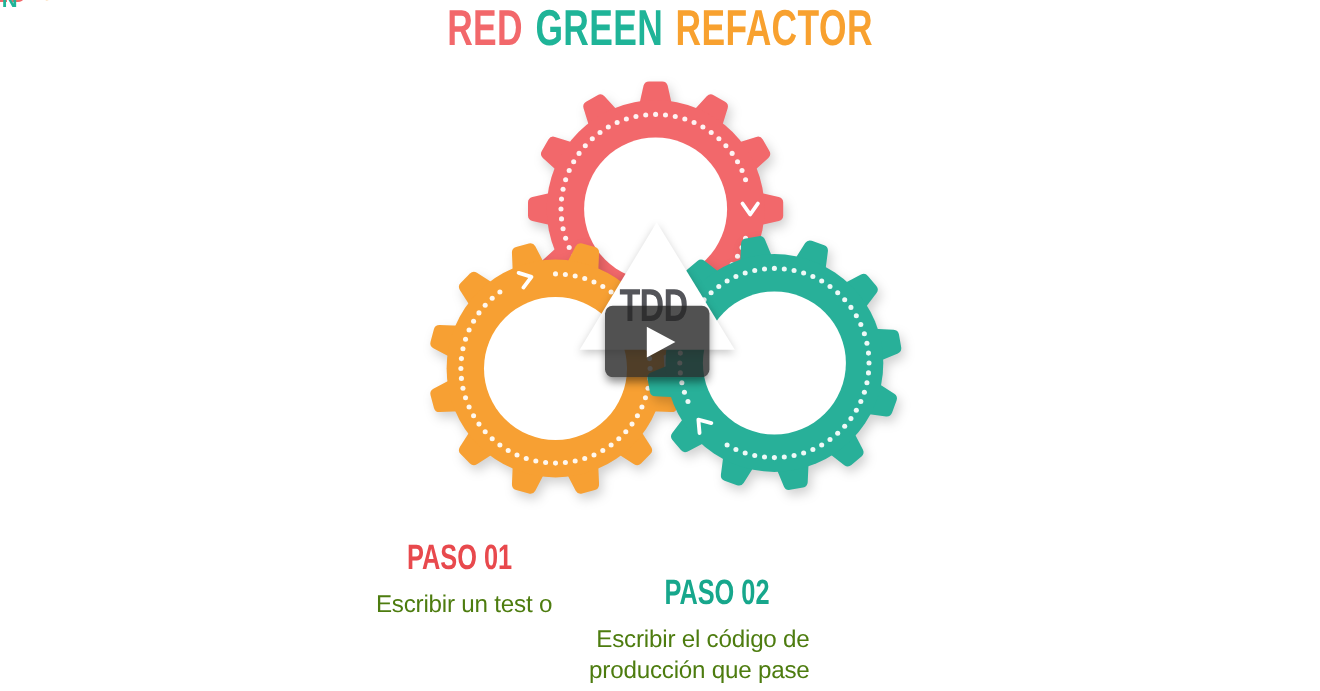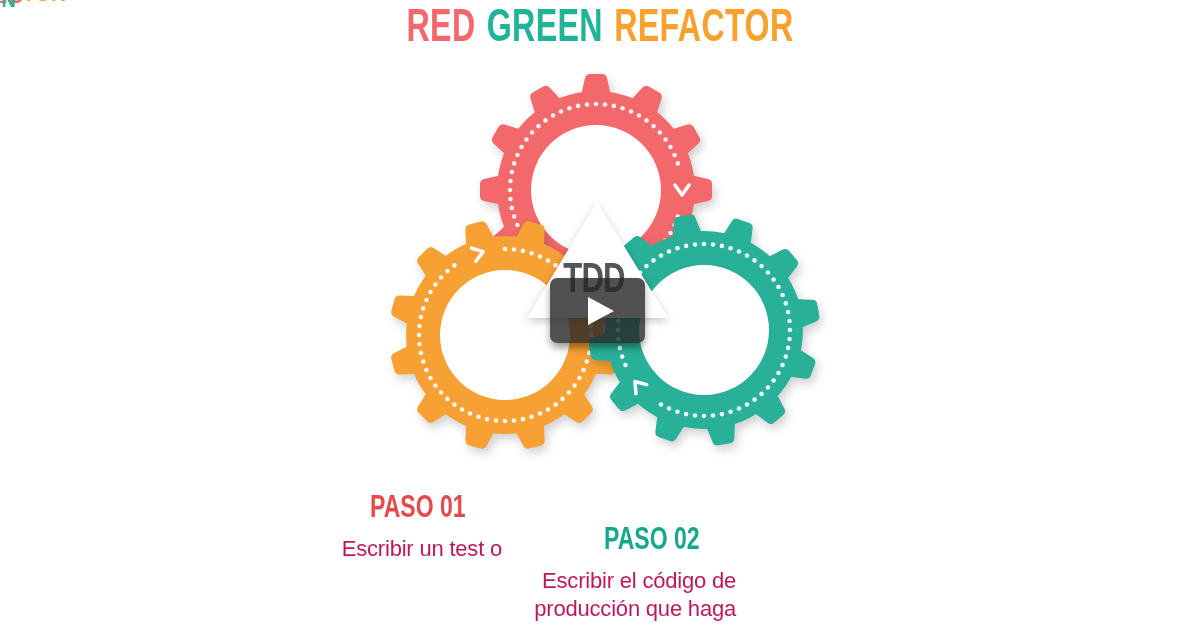--- a/index.html
+++ b/index.html
@@ -36,21 +36,21 @@
   .steps{position:absolute;left:0;top:490px;width:100%;height:138px;z-index:2;}
   .step-col{position:absolute;top:0;width:260px;text-align:right;}
   .step-col.c1{left:242px;}
   .step-col.c2{left:476px;margin-top:32px;}
   .step-col.c3{left:709px;}
   .step-label{
     font-size:32px;font-weight:bold;line-height:32px;
     transform:scaleX(0.72);letter-spacing:0;white-space:nowrap;
   }
   .step-desc{
-    margin-top:13px;font-size:22px;line-height:27.5px;color:#be185d;
+    margin-top:13px;font-size:22px;line-height:27.5px;color:#4d7c0f;
     letter-spacing:-0.2px;
   }
 </style>
 </head>
 <body>
 
 <div class="canvas">
 
   <div class="title">
     <span style="color: rgb(242, 104, 107); fill: rgb(242, 104, 107);">RED</span><span style="color: rgb(31, 180, 152); fill: rgb(31, 180, 152);">GREEN</span><span style="color: rgb(248, 161, 47); fill: rgb(248, 161, 47);">REFACTOR</span>
@@ -289,18 +289,18 @@
     <div class="step-col c1">
       <div class="step-label" style="color: rgb(232, 73, 77); fill: rgb(232, 73, 77);">PASO 01</div>
       <div class="step-desc">
           <div>Escribir un test o</div>
         </div>
     </div>
     <div class="step-col c2">
       <div class="step-label" style="color: rgb(23, 167, 140); fill: rgb(23, 167, 140);">PASO 02</div>
       <div class="step-desc">
           <div>Escribir el código de</div>
-          <div>producción que haga</div>
+          <div>producción que pase</div>
         </div>
     </div>
   </div>
 
 </div>
 
 </body></html>

